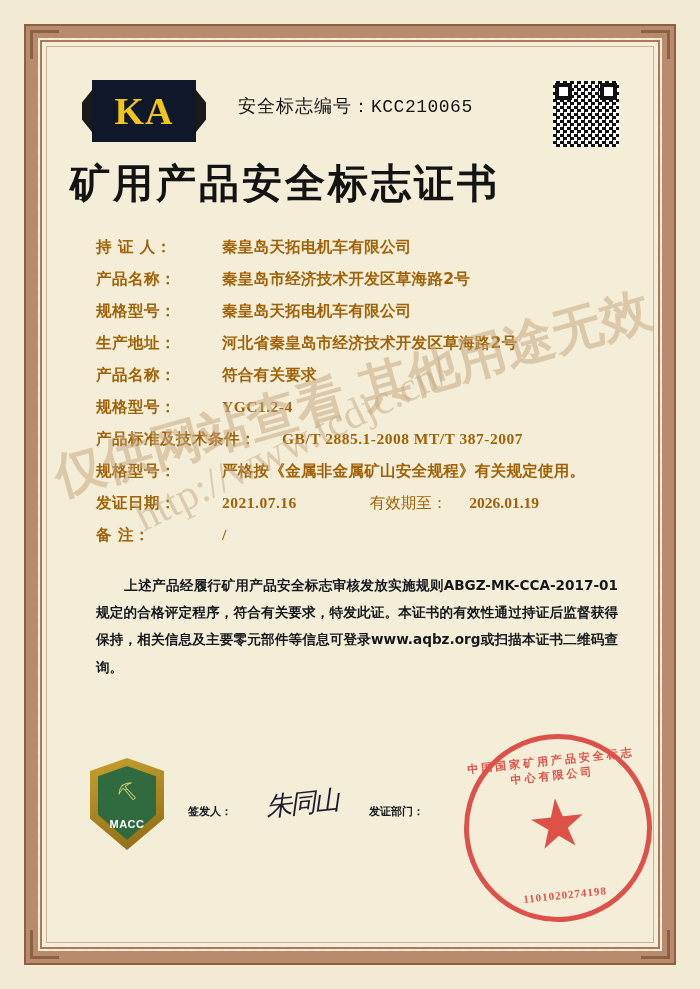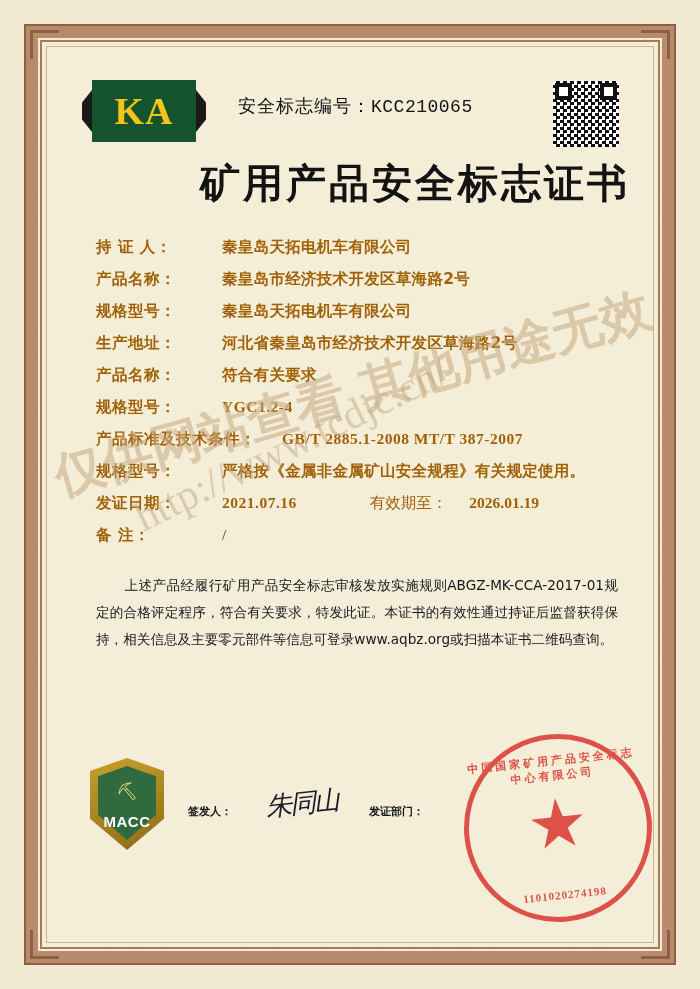--- a/index.html
+++ b/index.html
@@ -88,21 +88,21 @@
   .header-row {
     position: relative;
     height: 82px;
   }
   .ka-logo {
     position: absolute;
     left: 22px;
     top: 12px;
     width: 104px;
     height: 62px;
-    background: #14532d;
+    background: #0f172a;
     display: flex;
     align-items: center;
     justify-content: center;
   }
   .ka-logo .ka-text {
     color: #f2c518;
     font-size: 38px;
     font-weight: bold;
     letter-spacing: 1px;
     font-family: "Liberation Serif", serif;
@@ -162,21 +162,21 @@
     background: #fff;
     border: 4px solid #111;
     box-sizing: border-box;
   }
   .qr::before { left: 2px; top: 2px; }
   .qr::after { right: 2px; top: 2px; }
 
   
   .doc-title {
     margin-top: 6px;
-    text-align: right;
+    text-align: left;
     font-size: 40px;
     font-weight: bold;
     letter-spacing: 3px;
     color: #131313;
     font-family: "DejaVu Sans", sans-serif;
   }
 
   
   .fields {
     margin-top: 26px;
@@ -227,21 +227,21 @@
 
   
   .paragraph {
     margin-top: 26px;
     padding: 0 12px 0 26px;
     font-size: 13.6px;
     line-height: 2.0;
     color: #15181c;
     text-align: justify;
     font-family: "DejaVu Sans", sans-serif;
-    font-weight: normal;
+    font-weight: bold;
   }
   .paragraph .indent { display: inline-block; width: 28px; }
 
   
   .sign-area {
     position: absolute;
     left: 0;
     top: 688px;
     width: 560px;
     height: 150px;
@@ -262,21 +262,21 @@
     content: "";
     position: absolute;
     left: 8px; top: 8px; right: 8px; bottom: 10px;
     background: #2f6b3e;
     clip-path: polygon(50% 0%, 100% 14%, 100% 66%, 50% 100%, 0 66%, 0 14%);
   }
   .macc-badge .macc-text {
     position: relative;
     z-index: 2;
     color: #ffffff;
-    font-size: 15px;
+    font-size: 11px;
     font-weight: bold;
     letter-spacing: 0.5px;
     margin-bottom: 20px;
     font-family: "Liberation Sans", sans-serif;
   }
   .macc-badge .pick {
     position: absolute;
     z-index: 2;
     left: 22px;
     top: 24px;

